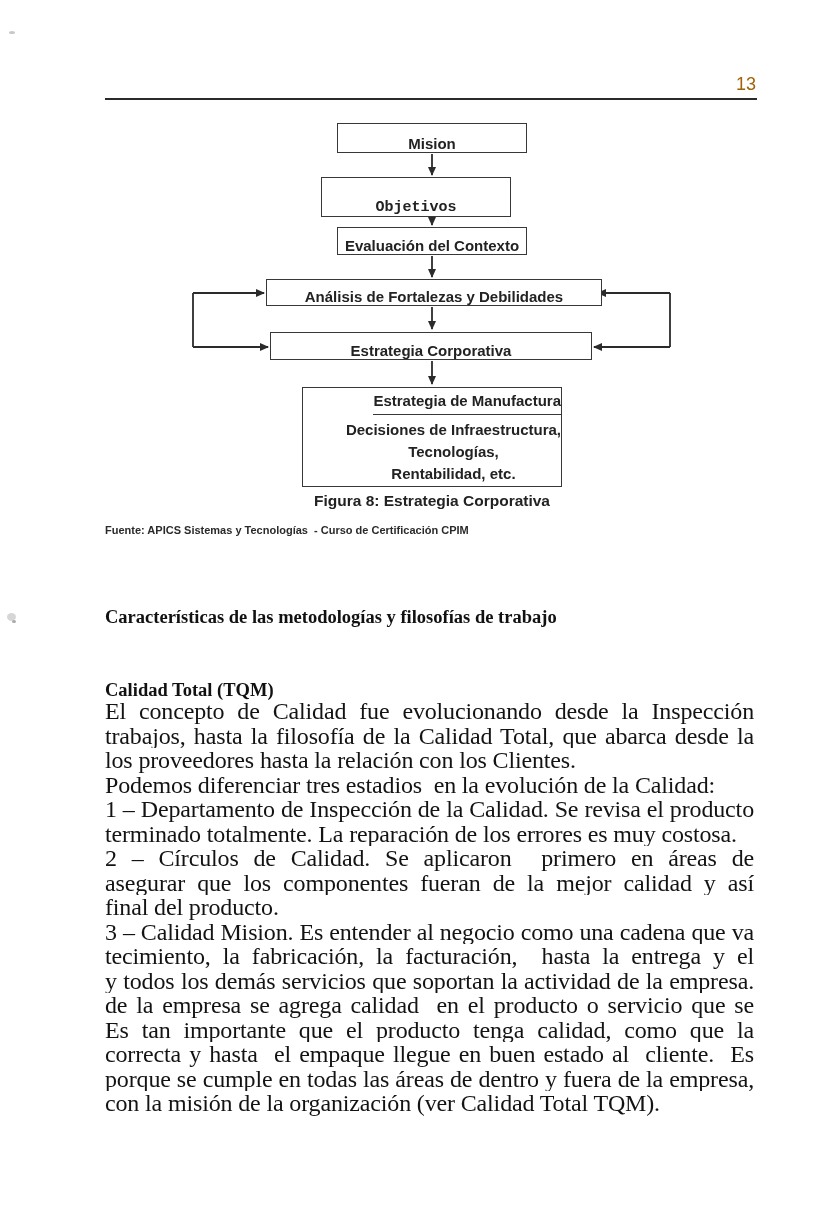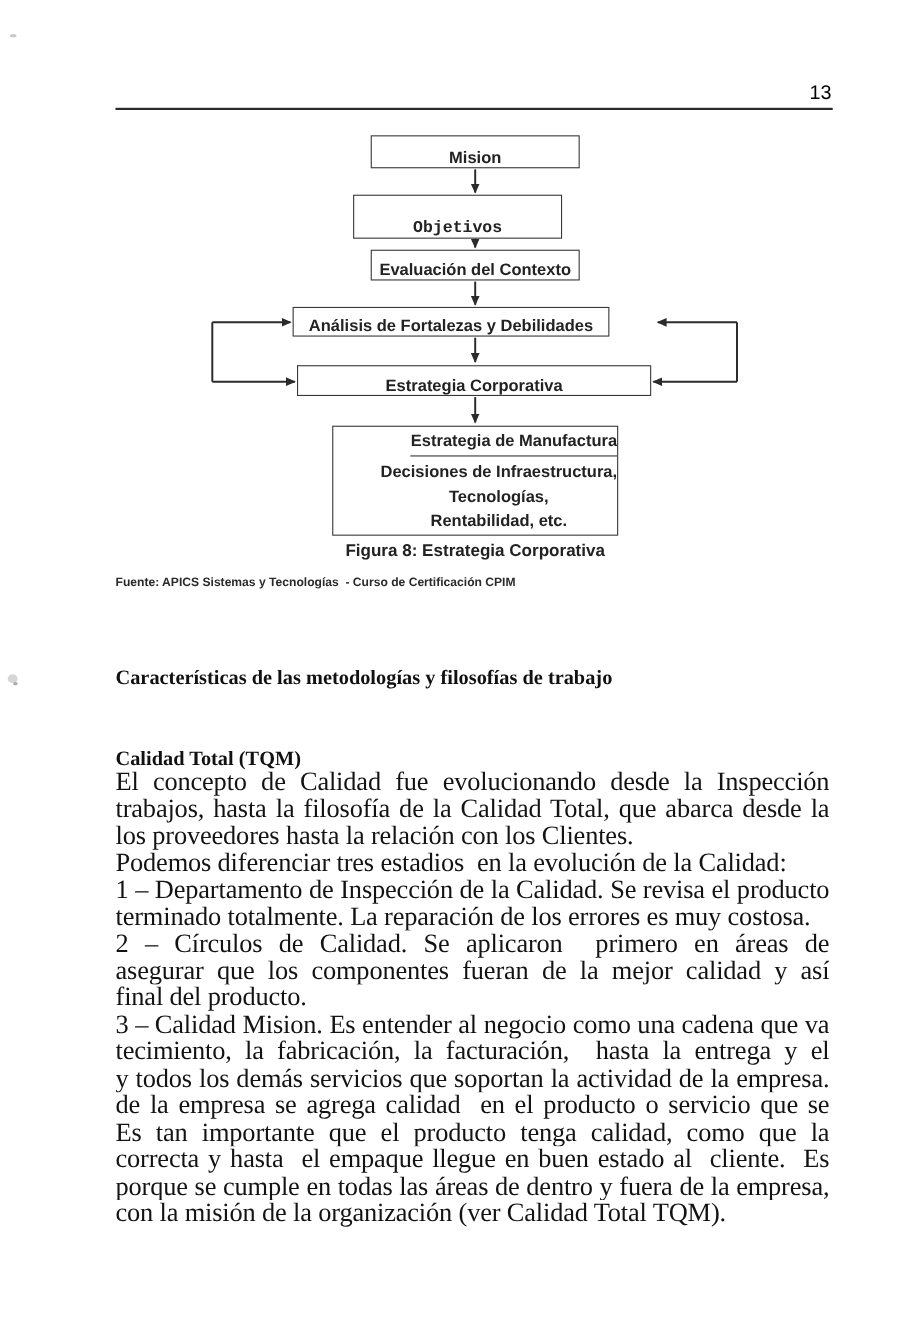--- a/index.html
+++ b/index.html
@@ -15,41 +15,41 @@
 
   
   .chapter-header {
     position: absolute; left: 105px; top: 78px;
     font: bold 14px/1.2 "Liberation Sans", sans-serif;
     color: #1e1e1e; letter-spacing: 0.1px;
   }
   .page-number {
     position: absolute; right: 71px; top: 74px;
     font: 400 18px/1.2 "Liberation Sans", sans-serif;
-    color: #000000;
+    color: #a16207;
   }
   .header-rule {
     position: absolute; left: 105px; top: 98px;
     width: 652px; height: 2px; background: #2a2a2a;
   }
 
   
   .diagram { position: absolute; left: 0; top: 0; width: 827px; height: 540px; }
   .fbox {
     position: absolute;
     border: 1.5px solid #383838;
     background: #fff;
     display: flex; align-items: flex-end; justify-content: center;
     font: bold 15px/1.1 "Liberation Sans", sans-serif;
     color: #222; text-align: center;
   }
   .fbox-mision      { left: 337px; top: 123px; width: 190px; height: 30px; }
   .fbox-objetivos   { left: 321px; top: 177px; width: 190px; height: 40px; font-family: Liberation Mono, monospace; }
   .fbox-evaluacion  { left: 337px; top: 227px; width: 190px; height: 28px; }
-  .fbox-analisis    { left: 266px; top: 279px; width: 288px; height: 27px; }
+  .fbox-analisis    { left: 266px; top: 279px; width: 336px; height: 27px; }
   .fbox-corporativa { left: 270px; top: 332px; width: 322px; height: 28px; }
   .fbox-manufactura {
     left: 302px; top: 387px; width: 260px; height: 100px;
     flex-direction: column; justify-content: flex-start; align-items: flex-end;
   }
   .fbox-manufactura .mf-title {
     height: 27px; border-bottom: 1.5px solid #383838;
     display: flex; align-items: center; justify-content: center;
   }
   .fbox-manufactura .mf-body { padding-top: 4px; }

